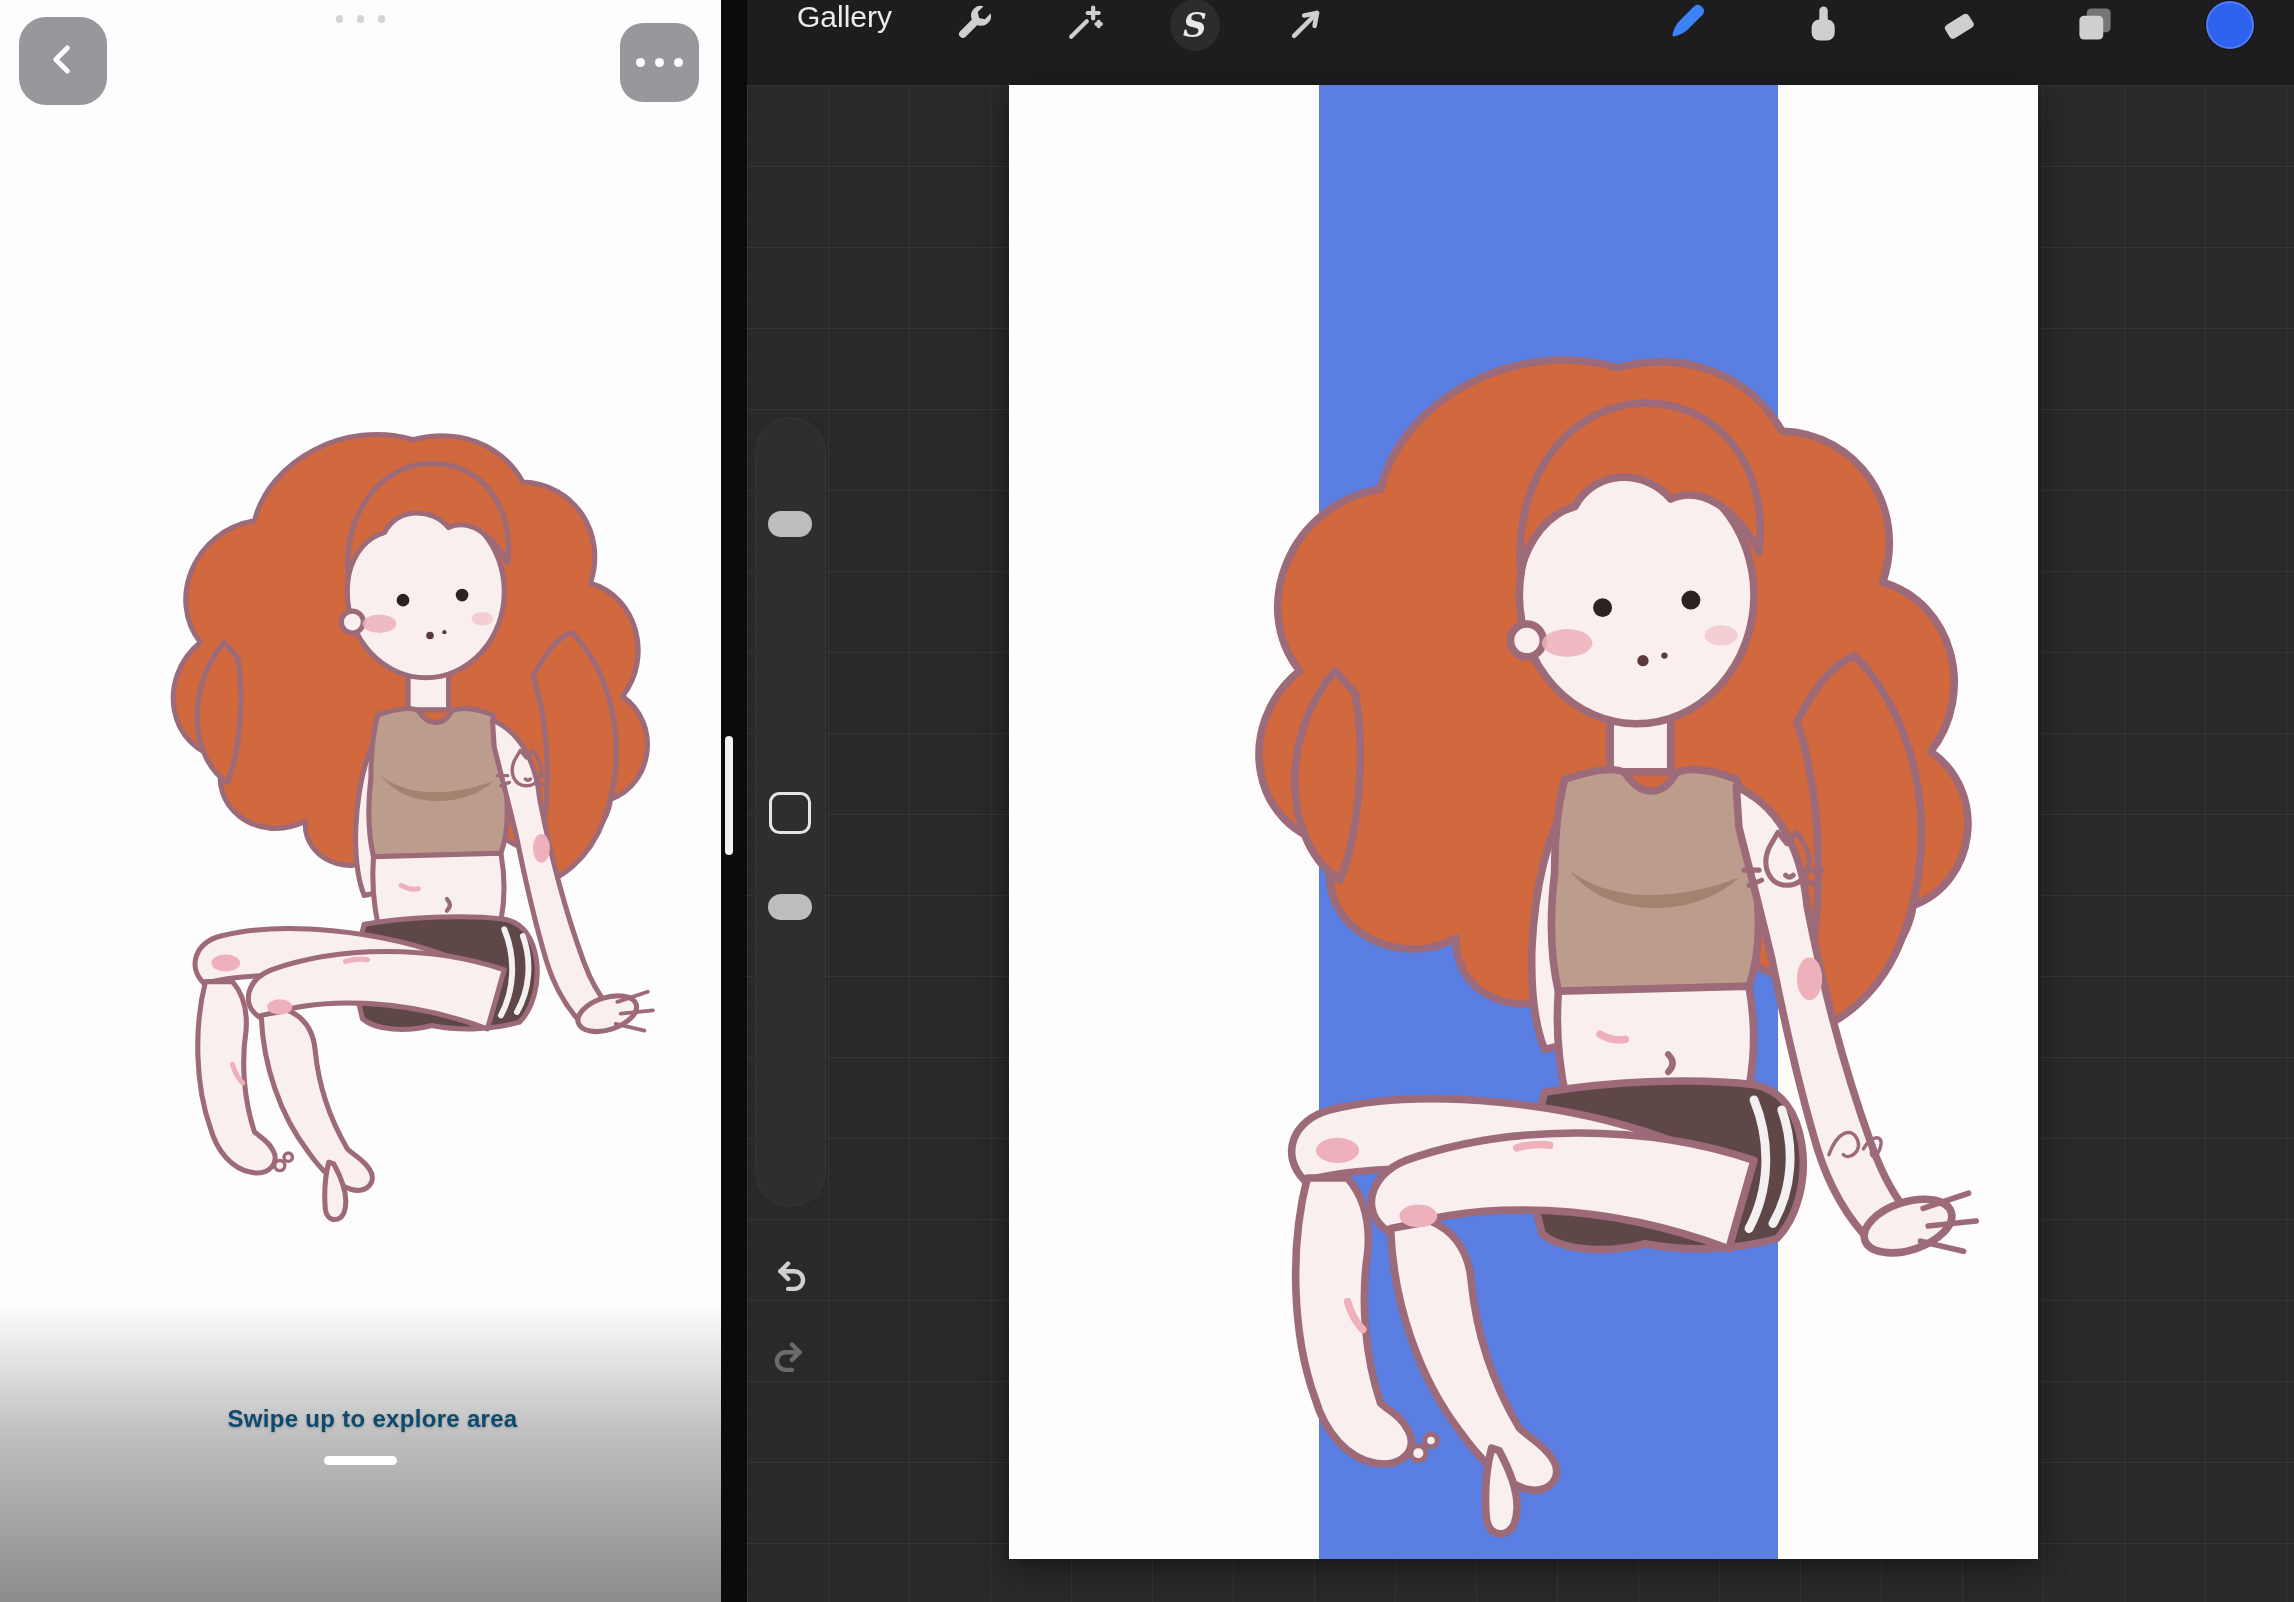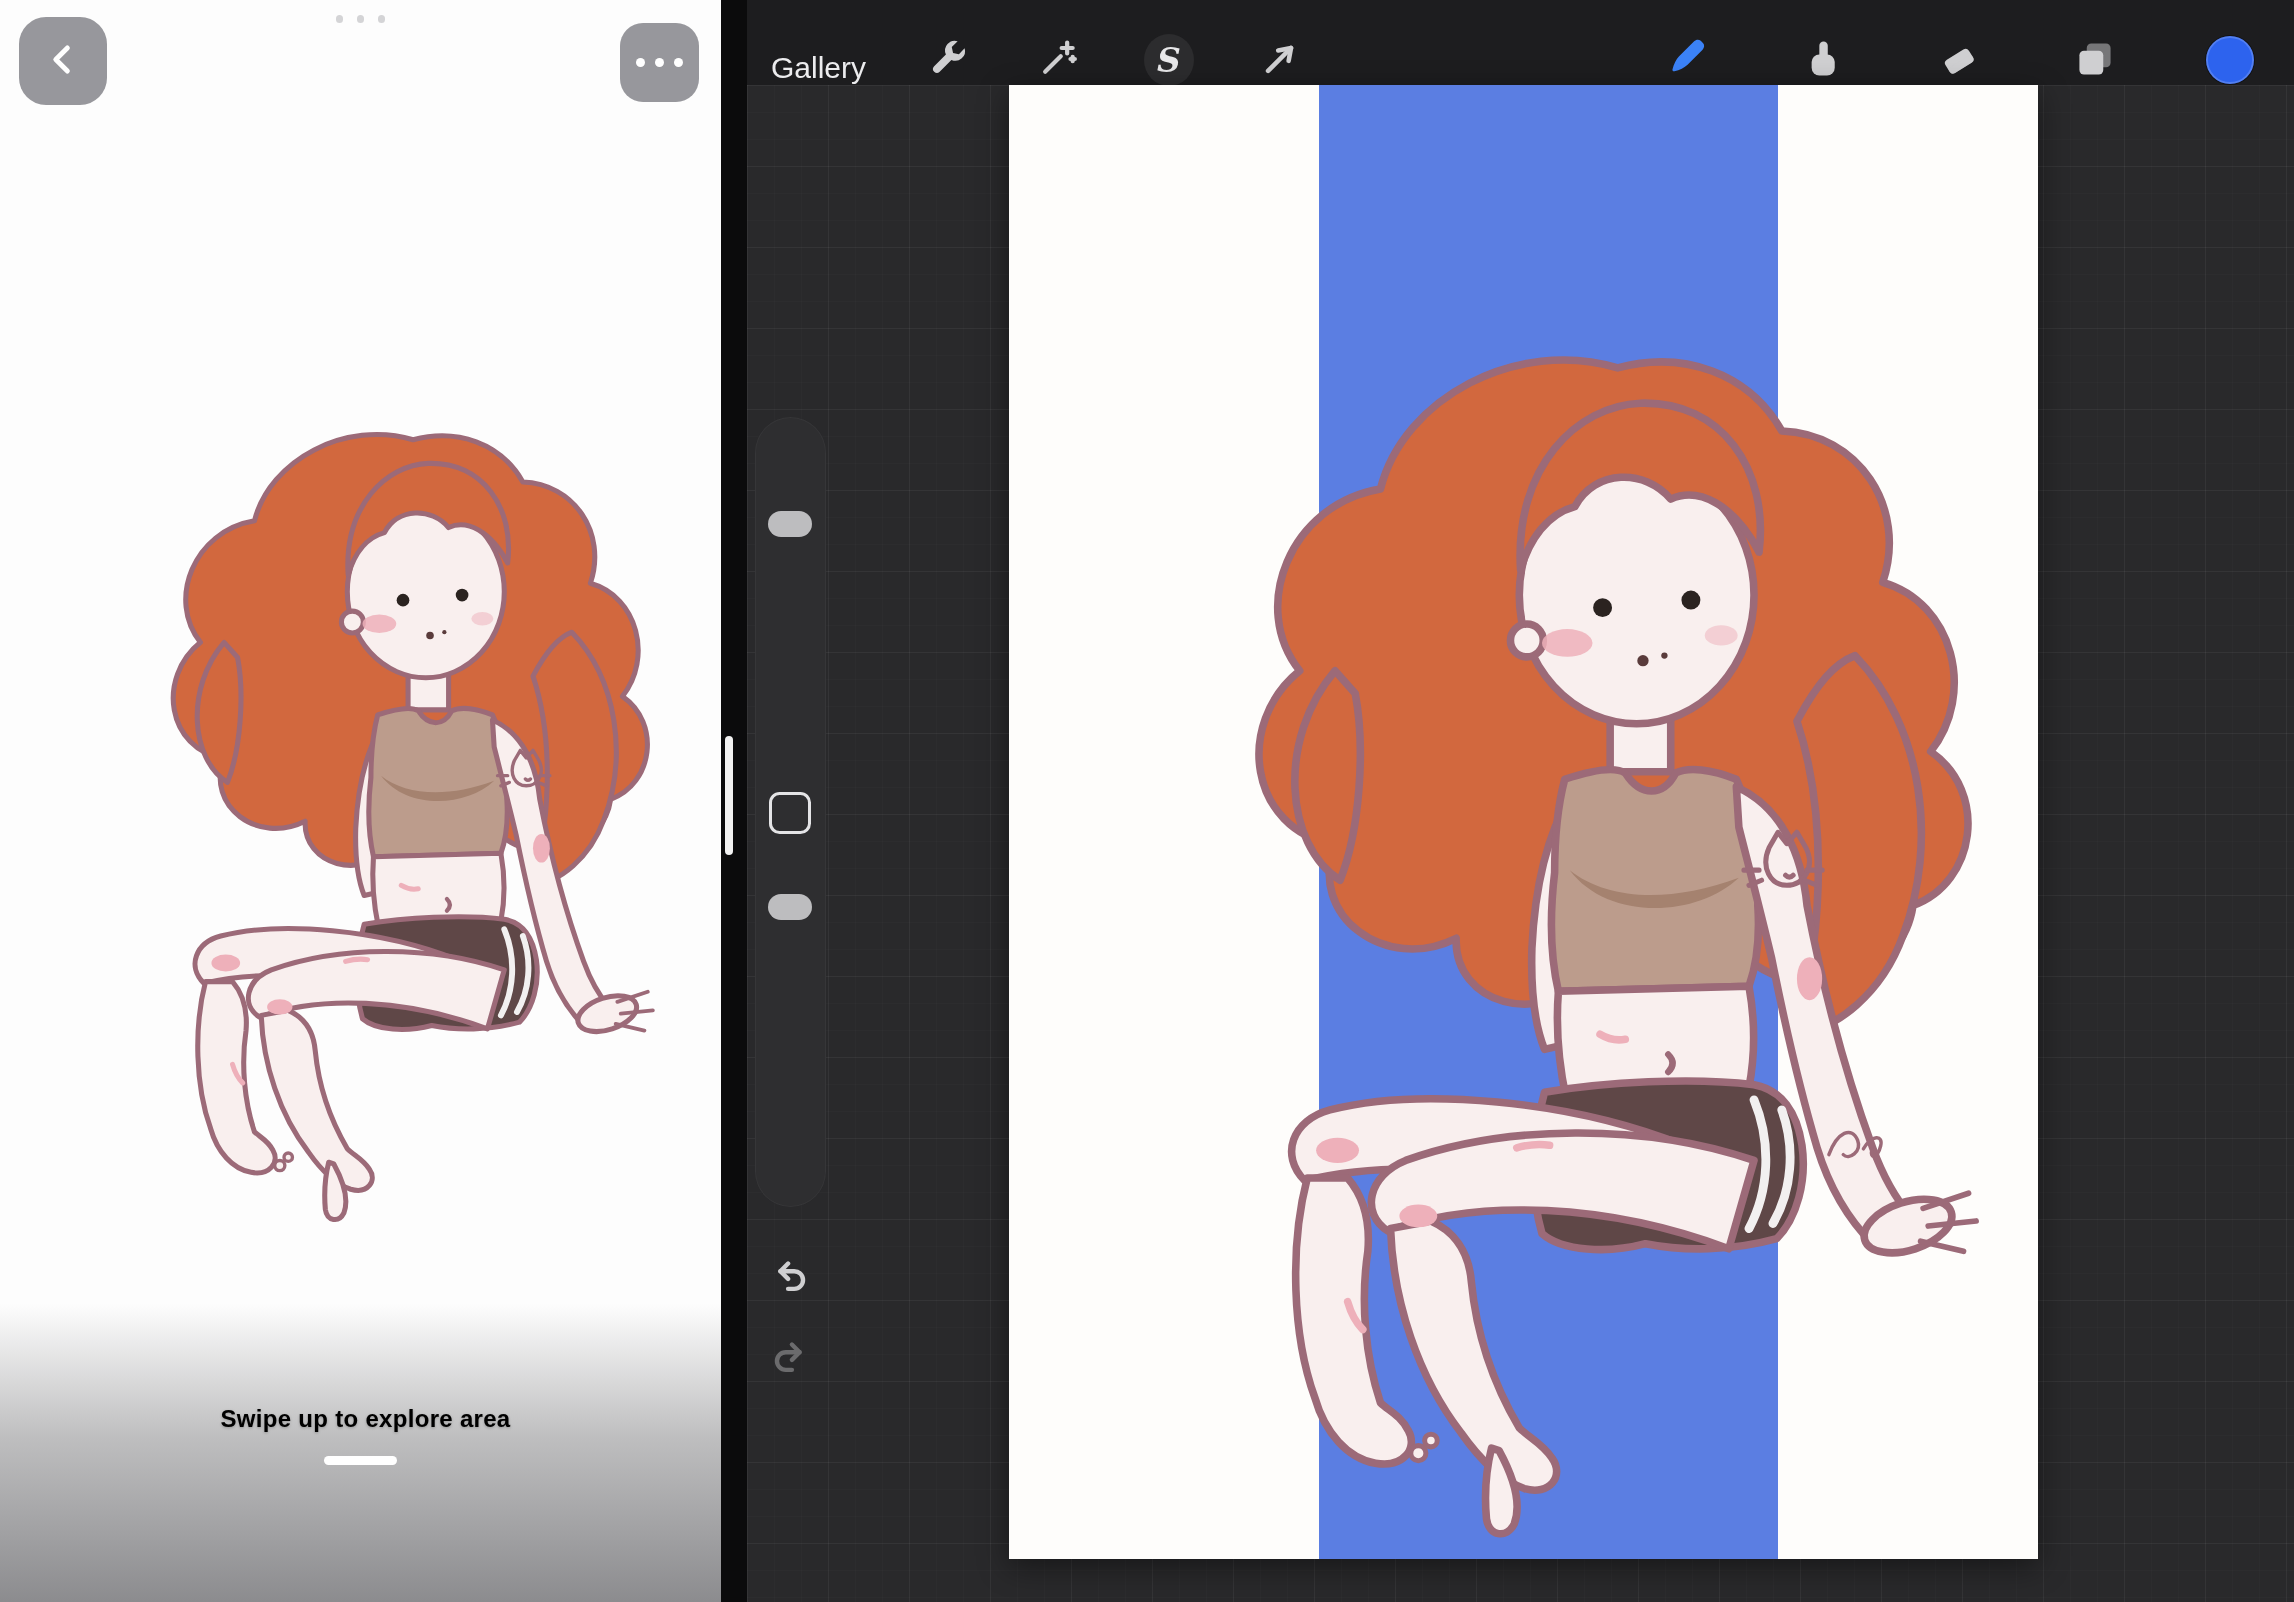--- a/index.html
+++ b/index.html
@@ -28,32 +28,32 @@
     background:rgba(122,122,128,.78);border:none;cursor:pointer;}
   .back-btn{left:19px;top:17.3px;width:88px;height:88px;border-radius:27px;}
   .more-btn{left:620px;top:23px;width:79px;height:79px;border-radius:23px;}
   .handle-dots{position:absolute;left:0;top:15.4px;width:721px;display:flex;justify-content:center;gap:13.4px;}
   .handle-dots i{width:7.7px;height:7.7px;border-radius:50%;background:#d4d4d6;}
   .more-dots{display:flex;gap:9.6px;}
   .more-dots i{width:9.6px;height:9.6px;border-radius:50%;background:#fff;}
   .ref-art{position:absolute;left:67px;top:379px;width:591px;height:844px;}
   .bottom-grad{position:absolute;left:0;bottom:0;width:721px;height:298px;
     background:linear-gradient(to bottom, rgba(140,140,142,0) 0%, rgba(138,138,140,.55) 45%, rgba(130,130,133,.92) 100%);}
-  .swipe-hint{position:absolute;left:5px;top:1405px;width:721px;text-align:center;color:#000000;
+  .swipe-hint{position:absolute;left:12px;top:1405px;width:721px;text-align:center;color:#0c4a6e;
     font-size:24px;font-weight:700;letter-spacing:0.3px;text-shadow:0 1px 2.9px rgba(0,0,0,.25);}
   .home-bar{position:absolute;left:324px;top:1456px;width:73px;height:8.6px;border-radius:4.8px;background:#fff;}
 
   
   .divider{position:absolute;left:721px;top:0;width:27px;height:1602px;background:#0b0b0c;}
   .split-handle{position:absolute;left:3.8px;top:736px;width:8.6px;height:119px;border-radius:4.8px;background:rgba(255,255,255,.95);cursor:col-resize;}
 
   
   .right-panel{position:absolute;left:747px;top:0;width:1547px;height:1602px;}
   .toolbar{position:absolute;left:0;top:0;width:1547px;height:85px;background:var(--toolbar-bg);
-    display:flex;align-items:flex-end;padding:0 40px 0 24px;}
+    display:flex;align-items:flex-start;padding:0 40px 0 50px;}
   .gallery-label{color:#ececee;font-size:30px;font-weight:500;margin-right:56px;cursor:pointer;}
   .tool-group{display:flex;align-items:center;}
   .tool-group.left{gap:61px;}
   .tool-group.right{margin-left:auto;gap:86px;}
   .tool-btn{width:50px;height:50px;display:flex;align-items:center;justify-content:center;
     background:none;border:none;color:#cfcfd1;cursor:pointer;border-radius:11.5px;}
   .tool-btn svg{width:44px;height:44px;}
   .tool-btn.selected{color:var(--accent-blue);}
   .s-badge{width:52px;height:52px;border-radius:50%;background:#2c2c2e;display:flex;align-items:center;justify-content:center;}
   .s-glyph{font-family:"DejaVu Serif", serif;font-style:italic;font-weight:700;font-size:33px;color:#e8e8ea;line-height:1;}

